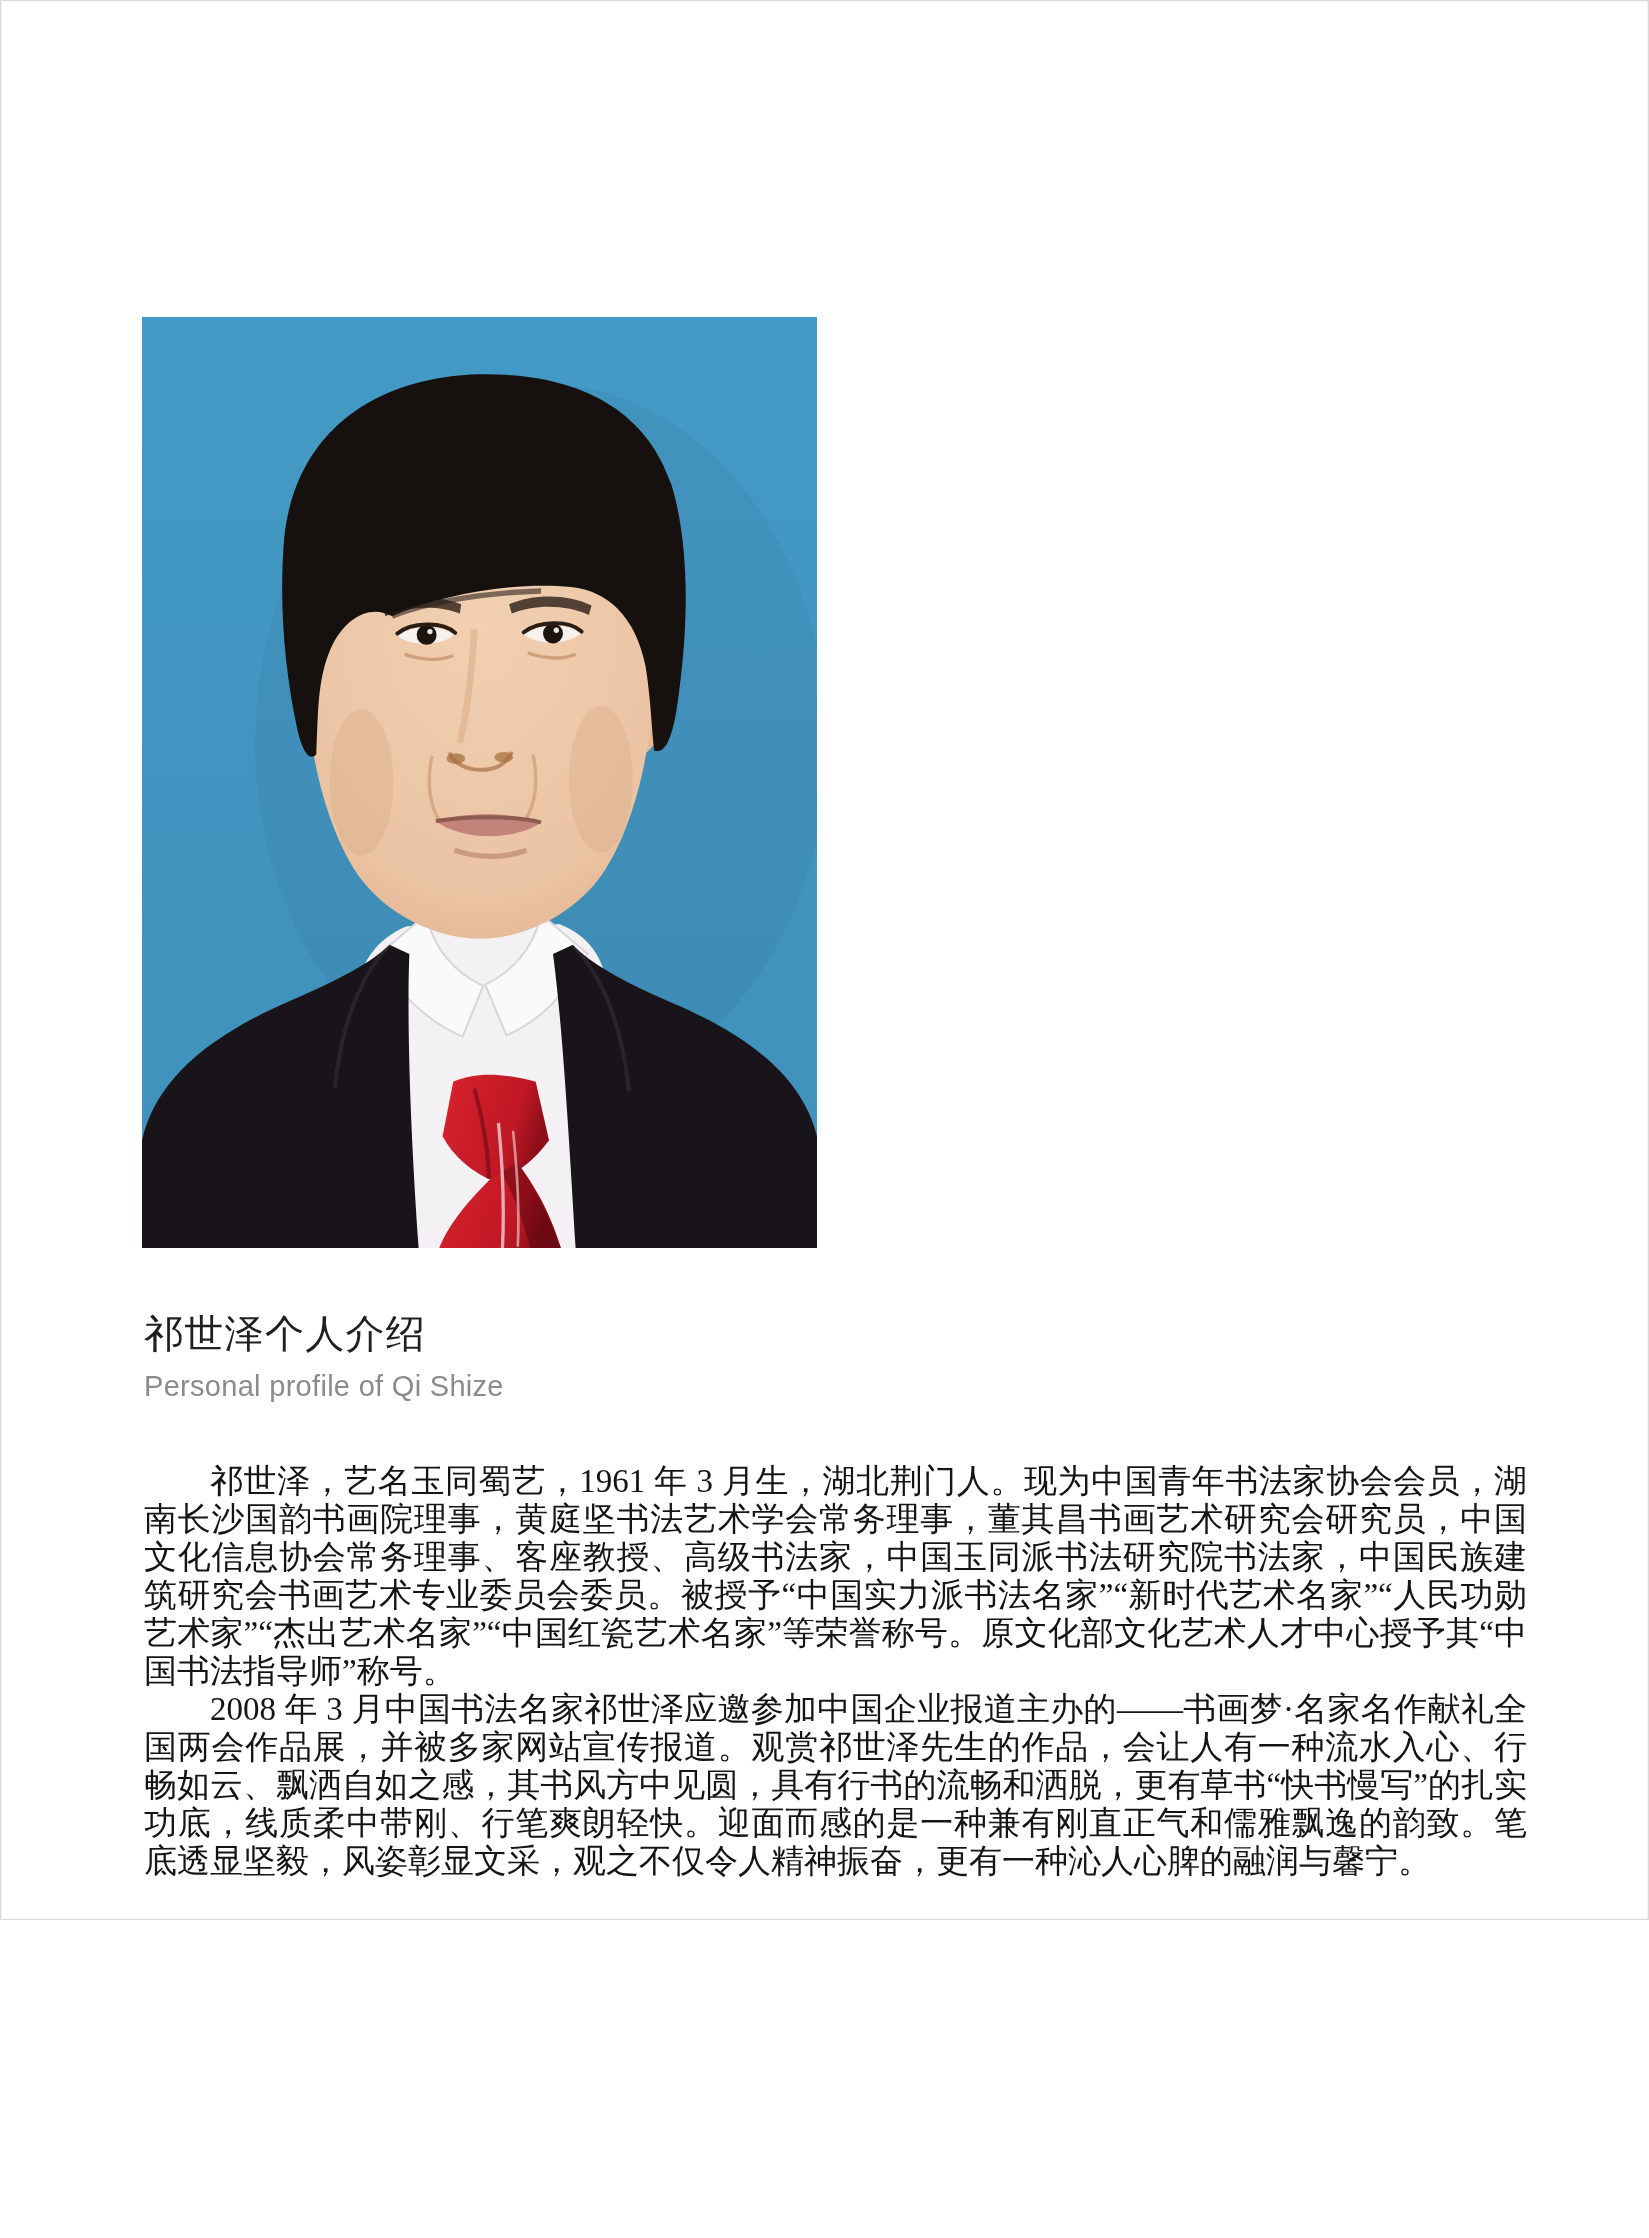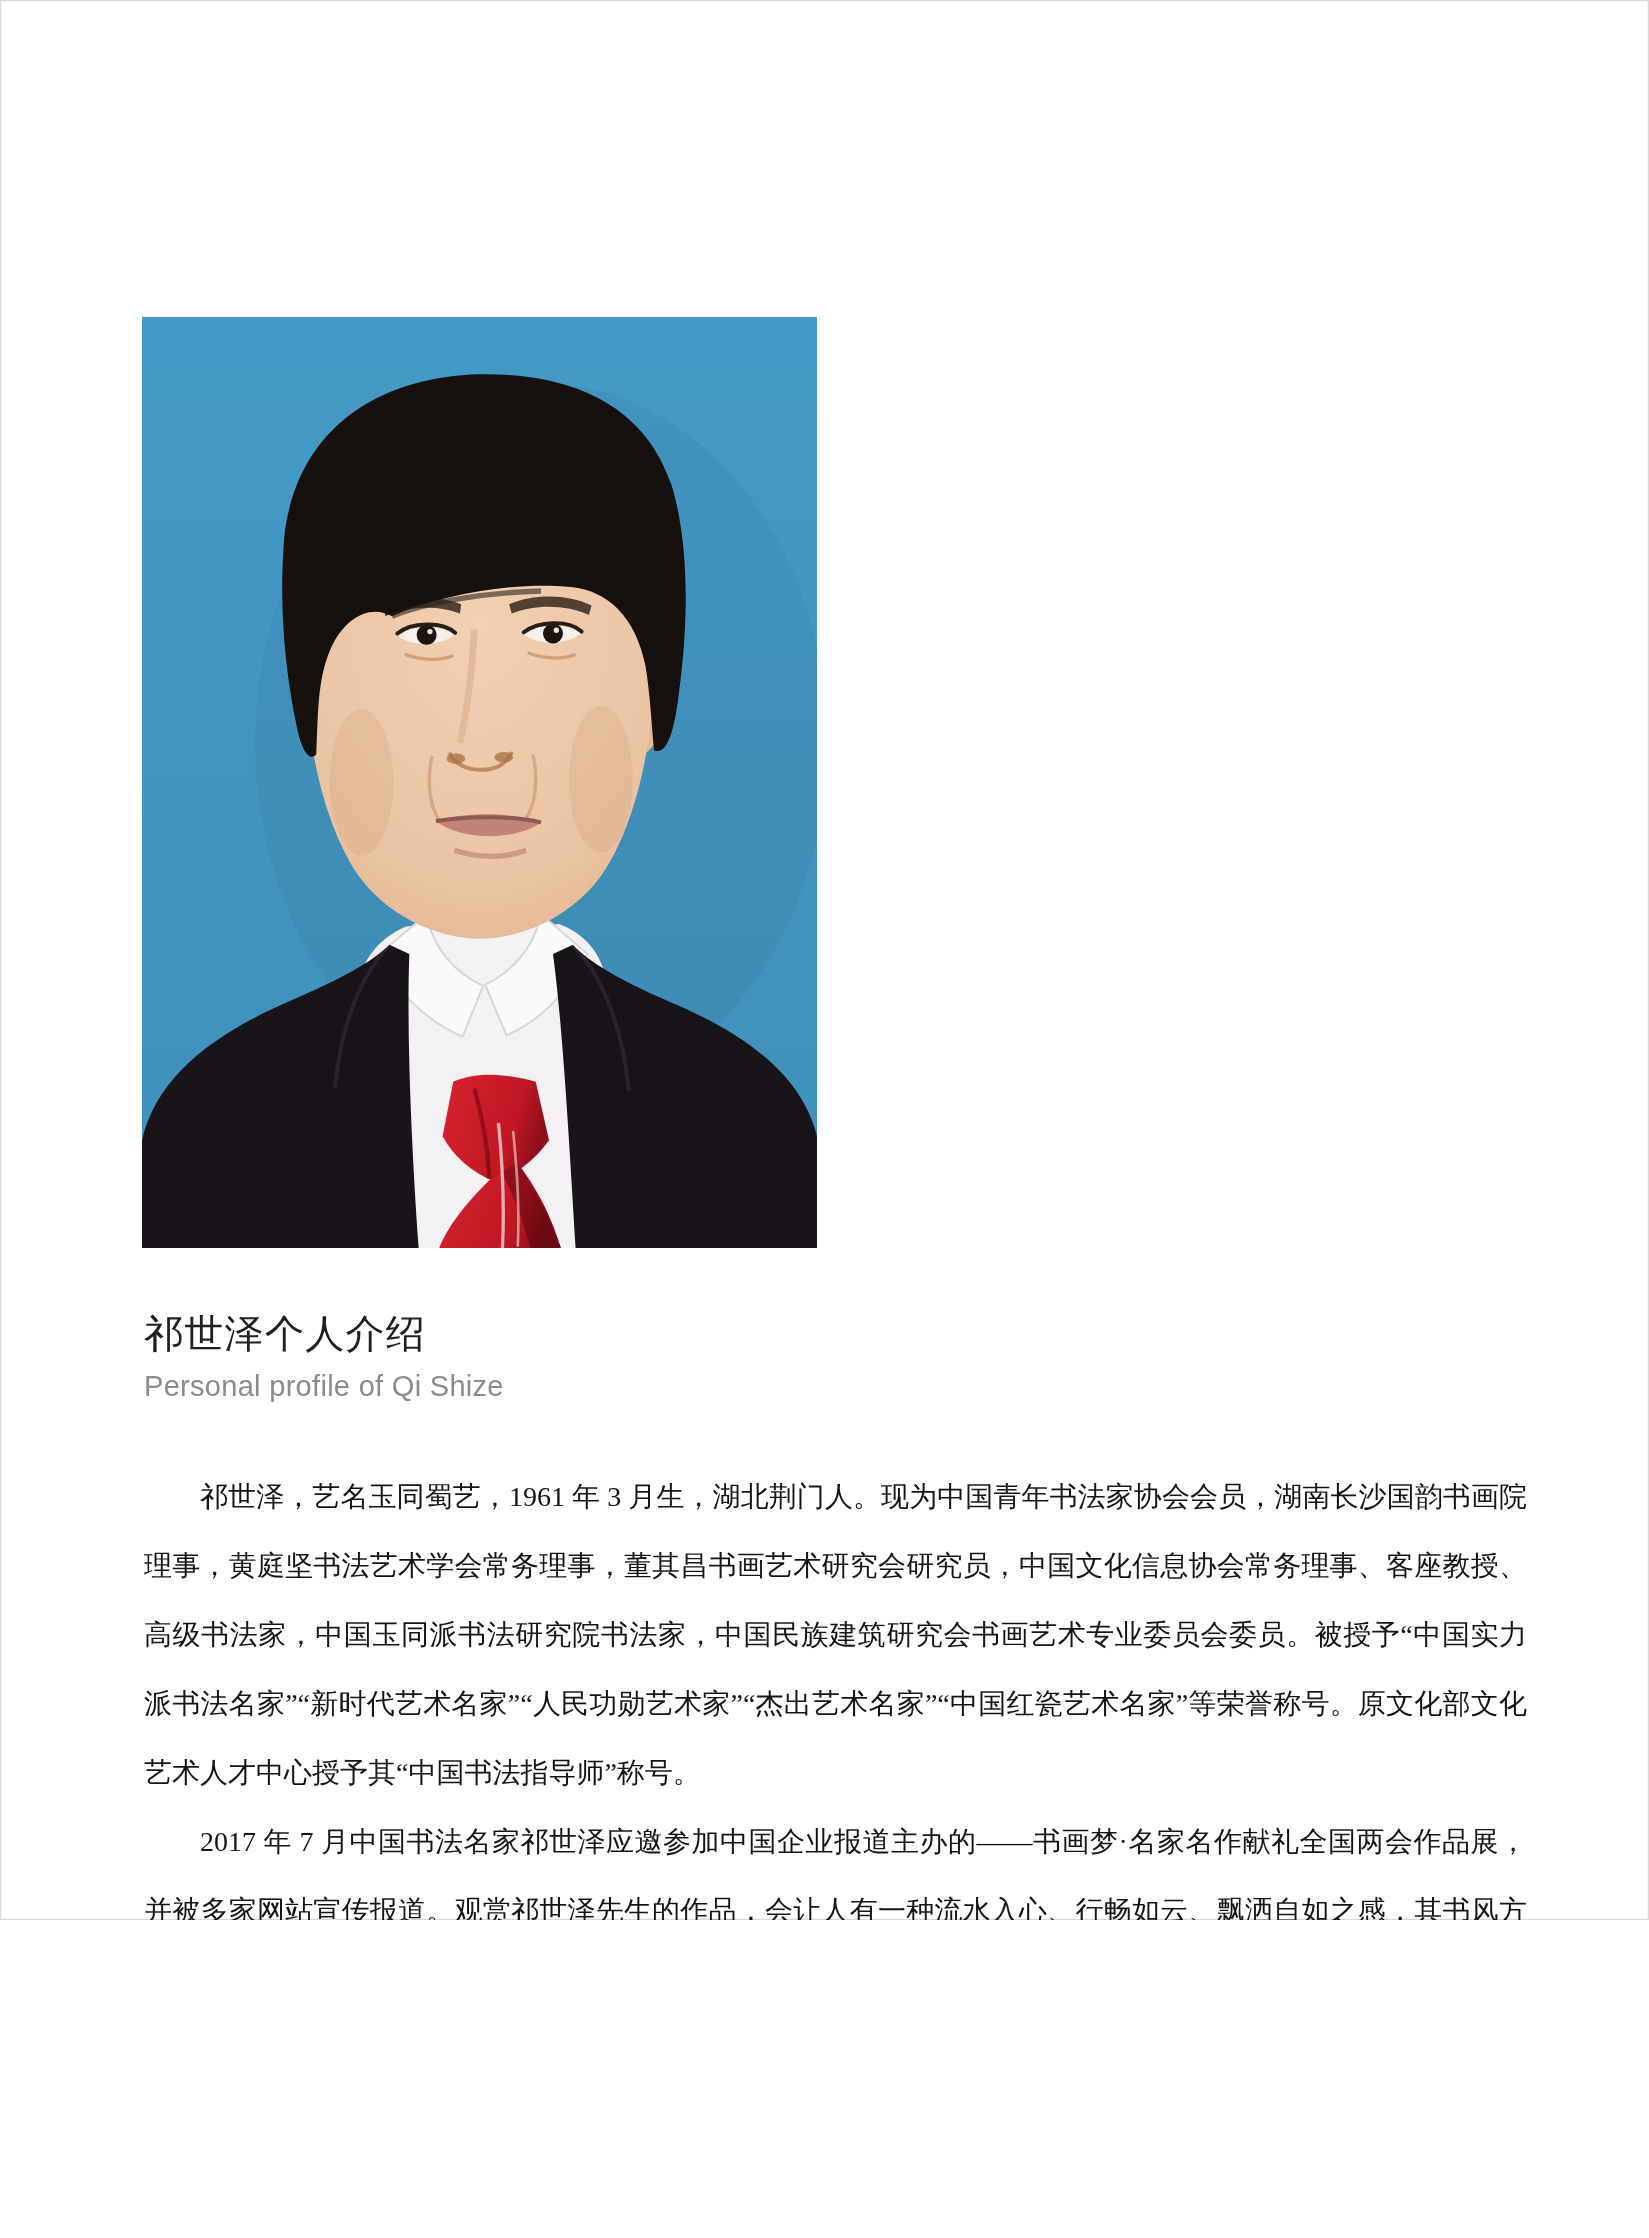--- a/index.html
+++ b/index.html
@@ -47,22 +47,22 @@
     letter-spacing: 0.3px;
     font-family: "Liberation Sans", sans-serif;
   }
 
   .body-text {
     position: absolute;
     left: 144px;
     top: 1462px;
     width: 1383px;
     font-family: "Liberation Serif", "DejaVu Serif", serif;
-    font-size: 28px;
-    line-height: 69px;
+    font-size: 33px;
+    line-height: 38px;
     color: #141414;
     text-align: justify;
     text-align-last: left;
   }
   .body-text p {
     margin: 0;
     text-indent: 2em;
   }
 
   .page-number {
@@ -180,19 +180,19 @@
     </svg>
   </div>
 
   <div class="title-block">
     <h1 class="title">祁世泽个人介绍</h1>
     <div class="subtitle">Personal profile of Qi Shize</div>
   </div>
 
   <div class="body-text">
     <p>祁世泽，艺名玉同蜀艺，1961 年 3 月生，湖北荆门人。现为中国青年书法家协会会员，湖南长沙国韵书画院理事，黄庭坚书法艺术学会常务理事，董其昌书画艺术研究会研究员，中国文化信息协会常务理事、客座教授、高级书法家，中国玉同派书法研究院书法家，中国民族建筑研究会书画艺术专业委员会委员。被授予“中国实力派书法名家”“新时代艺术名家”“人民功勋艺术家”“杰出艺术名家”“中国红瓷艺术名家”等荣誉称号。原文化部文化艺术人才中心授予其“中国书法指导师”称号。</p>
-    <p>2017 年 7 月中国书法名家祁世泽应邀参加中国企业报道主办的——书画梦·名家名作献礼全国两会作品展，并被多家网站宣传报道。观赏祁世泽先生的作品，会让人有一种流水入心、行畅如云、飘洒自如之感，其书风方中见圆，具有行书的流畅和洒脱，更有草书“快书慢写”的扎实功底，线质柔中带刚、行笔爽朗轻快。迎面而感的是一种兼有刚直正气和儒雅飘逸的韵致。笔底透显坚毅，风姿彰显文采，观之不仅令人精神振奋，更有一种沁人心脾的融润与馨宁。</p>
+    <p>2008 年 3 月中国书法名家祁世泽应邀参加中国企业报道主办的——书画梦·名家名作献礼全国两会作品展，并被多家网站宣传报道。观赏祁世泽先生的作品，会让人有一种流水入心、行畅如云、飘洒自如之感，其书风方中见圆，具有行书的流畅和洒脱，更有草书“快书慢写”的扎实功底，线质柔中带刚、行笔爽朗轻快。迎面而感的是一种兼有刚直正气和儒雅飘逸的韵致。笔底透显坚毅，风姿彰显文采，观之不仅令人精神振奋，更有一种沁人心脾的融润与馨宁。</p>
   </div>
 
   <div class="page-number">· 4 ·</div>
 
 </div>
 
 
 </body></html>

